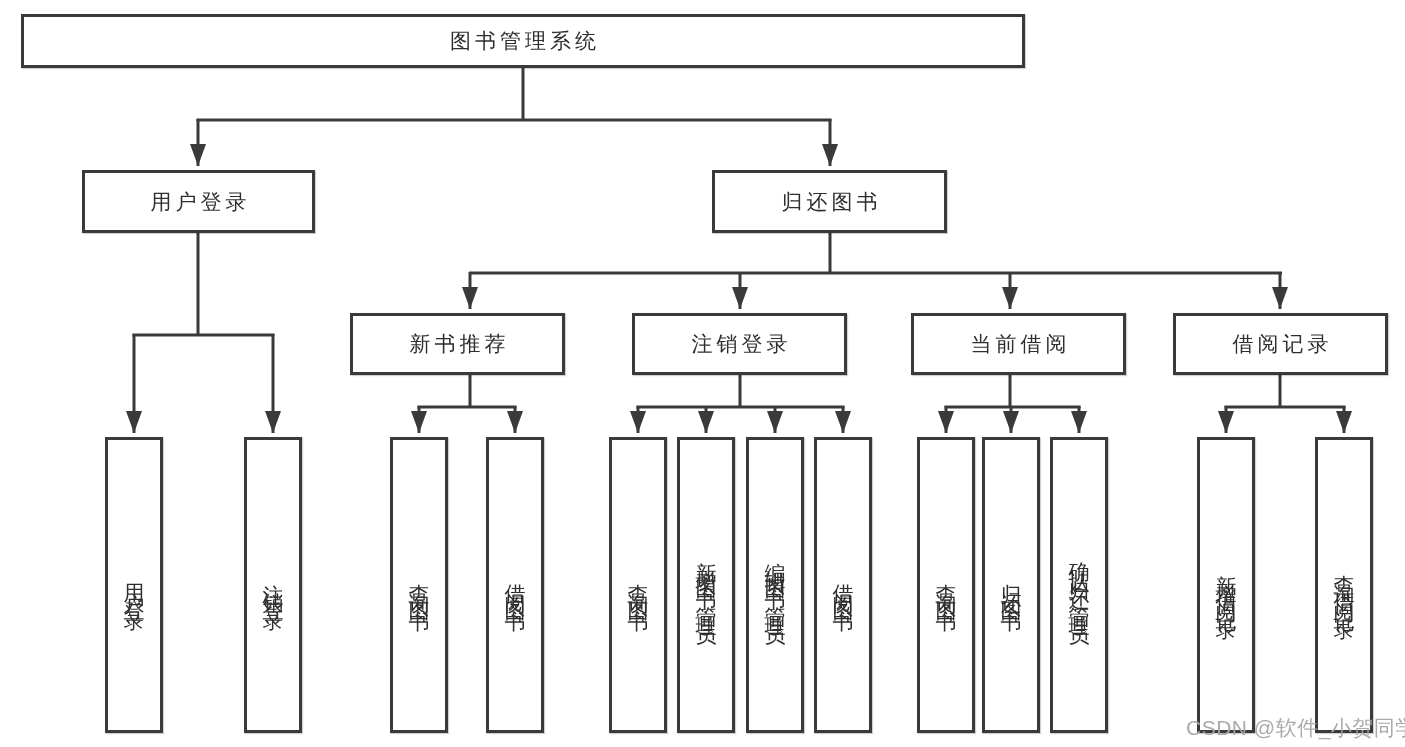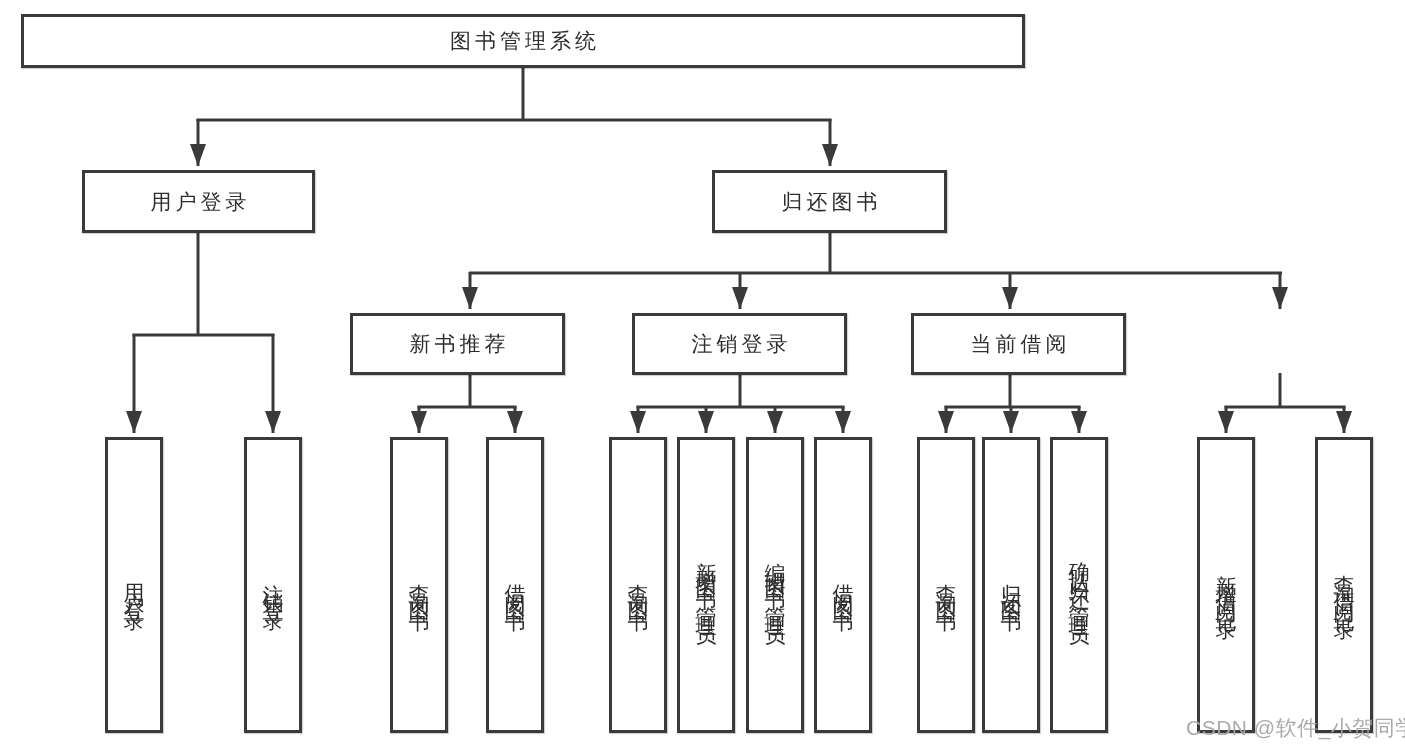--- a/index.html
+++ b/index.html
@@ -104,20 +104,21 @@
   </svg>
 
   <div class="node root">图书管理系统</div>
 
   <div class="node b1">用户登录</div>
   <div class="node b2">归还图书</div>
 
   <div class="node sec s1">新书推荐</div>
   <div class="node sec s2">注销登录</div>
   <div class="node sec s3">当前借阅</div>
+  <div class="node sec s4">借阅记录</div>
 
   <div class="node leaf l1">用户登录</div>
   <div class="node leaf l2">注销登录</div>
   <div class="node leaf l3">查询图书</div>
   <div class="node leaf l4">借阅图书</div>
   <div class="node leaf l5">查询图书</div>
   <div class="node leaf l6">新增图书（管理员）</div>
   <div class="node leaf l7">编辑图书（管理员）</div>
   <div class="node leaf l8">借阅图书</div>
   <div class="node leaf l9">查询图书</div>

